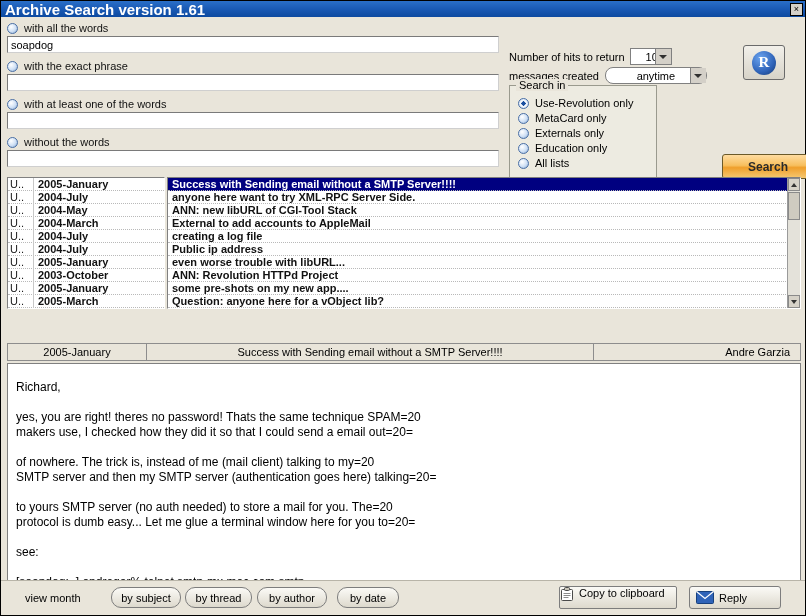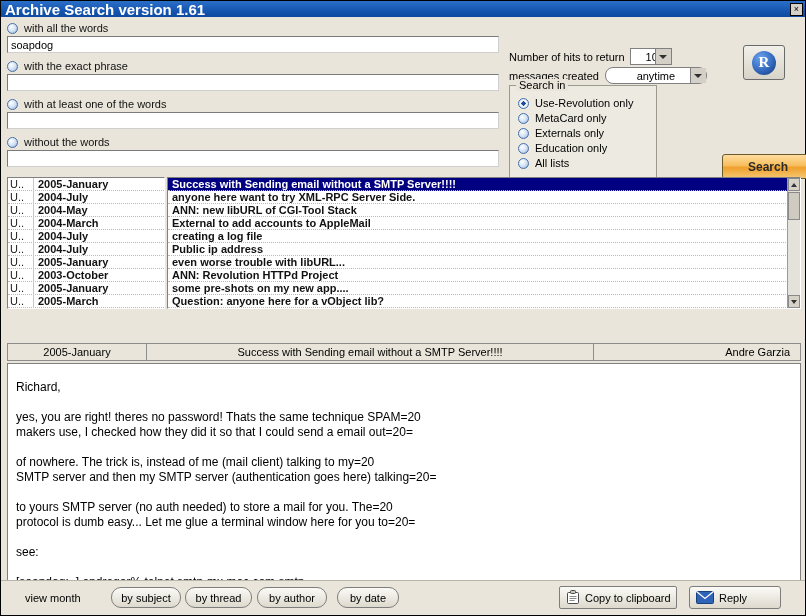--- a/index.html
+++ b/index.html
@@ -420,23 +420,22 @@
   .btn-copy {
     position: absolute;
     left: 558px;
     top: 5px;
     width: 118px;
     height: 23px;
     border: 1px solid #7d7d7d;
     border-radius: 2px;
     background: linear-gradient(to bottom, #fbfaf6, #ddd9cd);
     display: flex;
-    align-items: center;
-    font-size: 11px;
-    padding-left: 6px;
+    align-items: flex-start;
+    font-size: 11px;
     box-sizing: border-box;
     cursor: pointer;
   }
   .btn-reply {
     position: absolute;
     left: 688px;
     top: 5px;
     width: 92px;
     height: 23px;
     border: 1px solid #7d7d7d;

